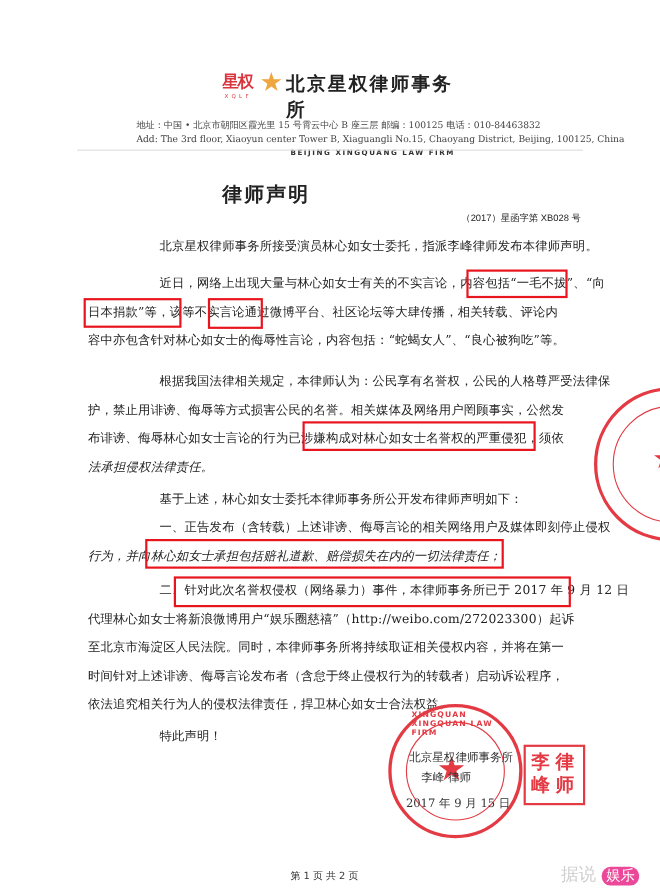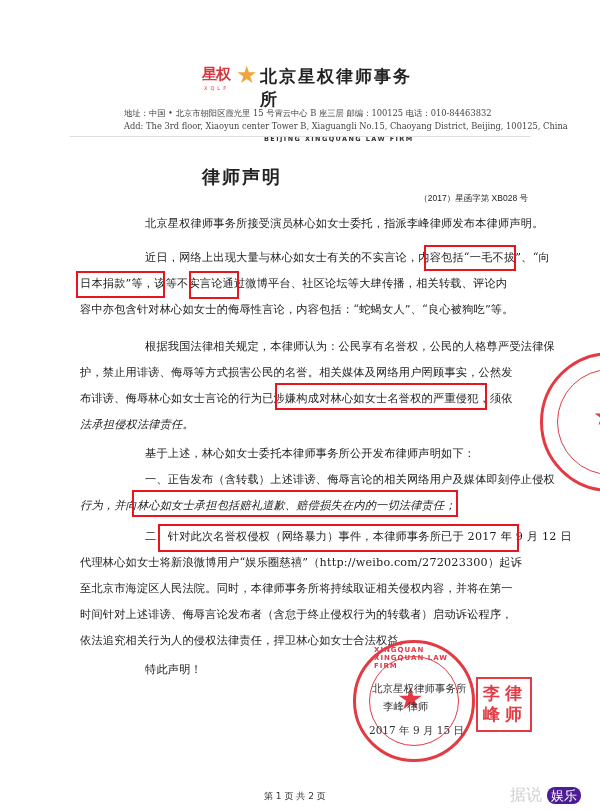--- a/index.html
+++ b/index.html
@@ -19,21 +19,21 @@
   .indent { left: 105px; margin-left: 40px; }
   .box { border: 2px solid #e8141e; box-sizing: border-box; }
   .seal { border: 3px solid #e33a44; border-radius: 50%; box-sizing: border-box; }
   .seal-inner { border: 1px solid #e33a44; border-radius: 50%; box-sizing: border-box; position:absolute; }
   .seal-star { color:#e33a44; position:absolute; }
   .seal-text { color:#e33a44; position:absolute; font-weight:bold; font-family:"DejaVu Sans",sans-serif; }
   .sig { font-size: 10.5px; color:#333; }
   .square-seal { border: 2px solid #e33a44; box-sizing:border-box; color:#e33a44; font-weight:bold; font-size:17px; line-height:20px; font-family:"DejaVu Sans",sans-serif; }
   .footer { font-size: 9px; color:#333; font-family:"DejaVu Sans", sans-serif; }
   .watermark { font-size: 16px; color:#cfcfcf; font-family:"DejaVu Sans", sans-serif; }
-  .wm-badge { background:#4c1d95; color:#fff; border-radius:8px; padding:1px 4px; font-size:13px; }
+  .wm-badge { background:#ec4899; color:#fff; border-radius:8px; padding:1px 4px; font-size:13px; }
 </style>
 </head>
 <body>
 
 <div class="abs logo-wrap">
   <span class="logo-mark">星权</span>
   <span class="logo-sub-mark">XQLF</span>
   <span class="logo-star">★</span>
   <span class="logo-cn">北京星权律师事务所</span>
   <span class="logo-en">BEIJING XINGQUANG LAW FIRM</span>

